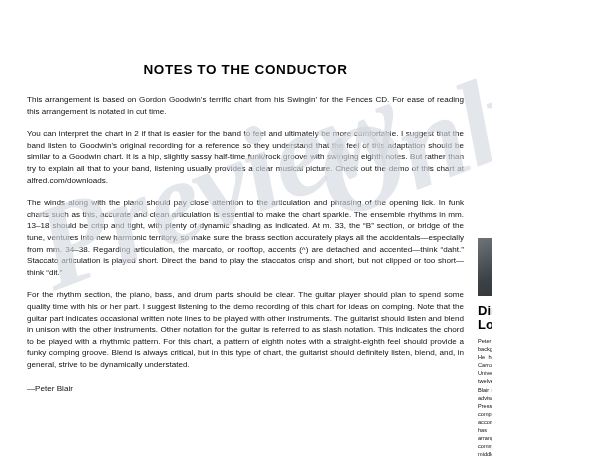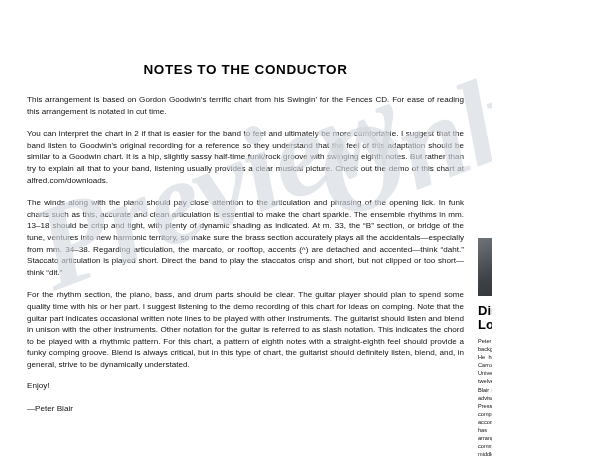--- a/index.html
+++ b/index.html
@@ -167,21 +167,20 @@
 <div class="page">
 
   <div class="content">
     <h1 class="title">NOTES TO THE CONDUCTOR</h1>
 
     <p class="body-par">This arrangement is based on Gordon Goodwin's terrific chart from his Swingin' for the Fences CD. For ease of reading this arrangement is notated in cut time.</p>
     <p class="body-par">You can interpret the chart in 2 if that is easier for the band to feel and ultimately be more comfortable. I suggest that the band listen to Goodwin's original recording for a reference so they understand that the feel of this adaptation should be similar to a Goodwin chart. It is a hip, slightly sassy half-time funk/rock groove with swinging eighth notes. But rather than try to explain all that to your band, listening usually provides a clear musical picture. Check out the demo of this chart at alfred.com/downloads.</p>
     <p class="body-par">The winds along with the piano should pay close attention to the articulation and phrasing of the opening lick. In funk charts such as this, accurate and clean articulation is essential to make the chart sparkle. The ensemble rhythms in mm. 13–18 should be crisp and tight, with plenty of dynamic shading as indicated. At m. 33, the “B” section, or bridge of the tune, ventures into new harmonic territory, so make sure the brass section accurately plays all the accidentals—especially from mm. 34–38. Regarding articulation, the marcato, or rooftop, accents (^) are detached and accented—think “daht.” Staccato articulation is played short. Direct the band to play the staccatos crisp and short, but not clipped or too short—think “dit.”</p>
     <p class="body-par">For the rhythm section, the piano, bass, and drum parts should be clear. The guitar player should plan to spend some quality time with his or her part. I suggest listening to the demo recording of this chart for ideas on comping. Note that the guitar part indicates occasional written note lines to be played with other instruments. The guitarist should listen and blend in unison with the other instruments. Other notation for the guitar is referred to as slash notation. This indicates the chord to be played with a rhythmic pattern. For this chart, a pattern of eighth notes with a straight-eighth feel should provide a funky comping groove. Blend is always critical, but in this type of chart, the guitarist should definitely listen, blend, and, in general, strive to be dynamically understated.</p>
 
-    <p class="enjoy">Enjoy!</p>
     <div class="signature">—Peter Blair</div>
   </div>
 
   <div class="bio">
     <div class="bio-photo">
       <div class="shoulders"></div>
       <div class="face"></div>
       <div class="hair"></div>
     </div>
     <div class="bio-name">

